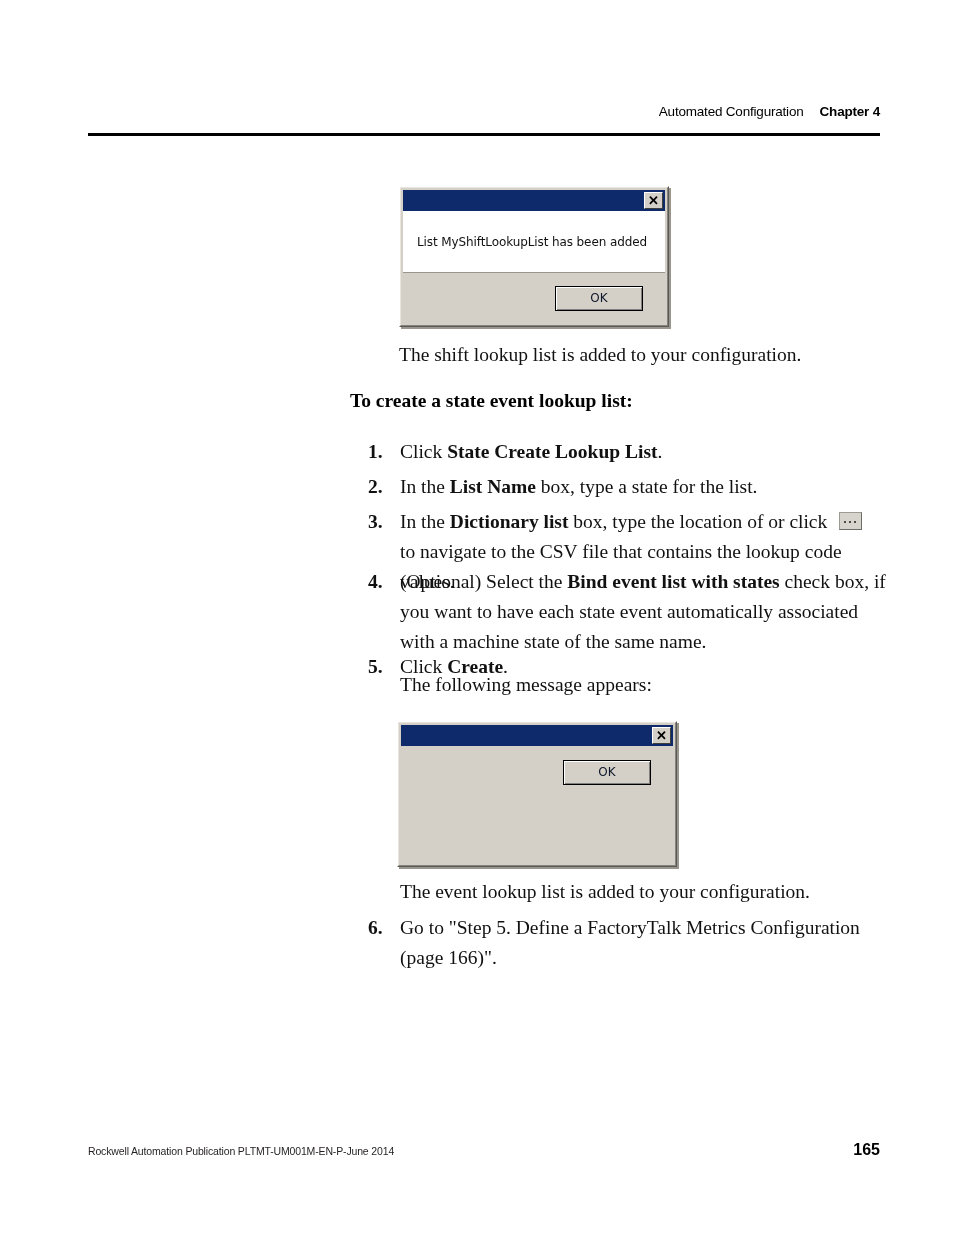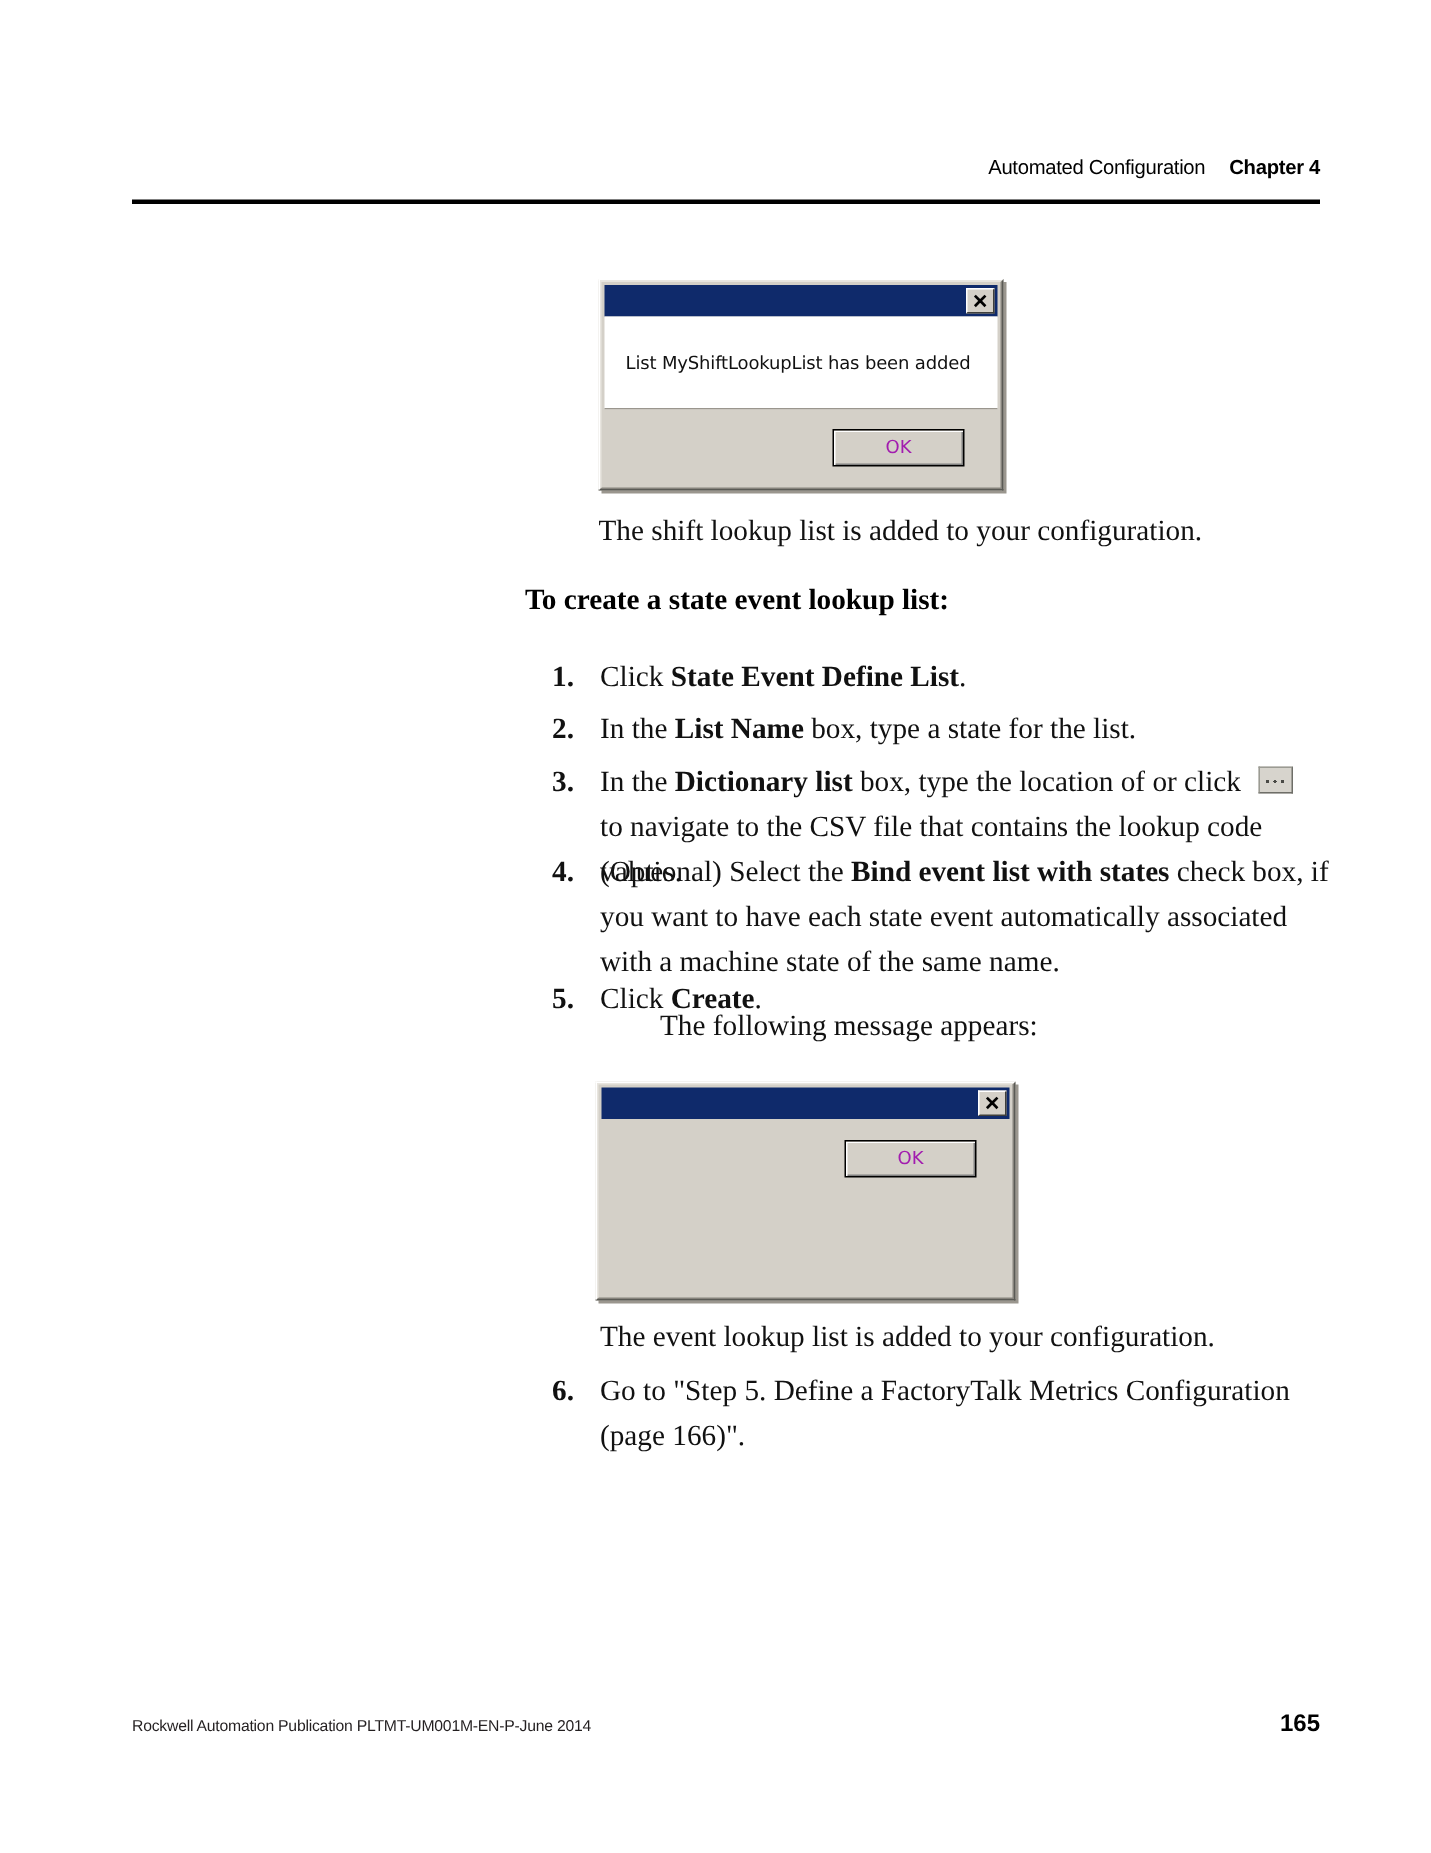--- a/index.html
+++ b/index.html
@@ -193,21 +193,21 @@
     min-width: 88px;
     height: 25px;
     background: #d4d0c8;
     border: 1px solid #000000;
     box-shadow: inset 1px 1px 0 0 #ffffff, inset -1px -1px 0 0 #808080;
     display: flex;
     align-items: center;
     justify-content: center;
     font-family: "DejaVu Sans", sans-serif;
     font-size: 12px;
-    color: #a21caf;
+    color: #0f172a;
     box-sizing: border-box;
   }
 
   
   .page-footer {
     position: absolute;
     left: 88px;
     top: 1141px;
     width: 792px;
     display: flex;
@@ -250,21 +250,21 @@
     </div>
   </div>
 </div>
 
 <div class="body-para" style="left:399px; top:340px; width:490px;">The shift lookup list is added to your configuration.</div>
 
 <div class="section-heading" style="top:386px;">To create a state event lookup list:</div>
 
 <div class="list-item" style="top:437px;">
   <span class="list-num">1.</span>
-  <span class="list-body"><span>Click </span><b>State Event Define List</b><span>.</span></span>
+  <span class="list-body"><span>Click </span><b>State Create Lookup List</b><span>.</span></span>
 </div>
 
 <div class="list-item" style="top:472px;">
   <span class="list-num">2.</span>
   <span class="list-body"><span>In the </span><b>List Name</b><span> box, type a state for the list.</span></span>
 </div>
 
 <div class="list-item" style="top:507px;">
   <span class="list-num">3.</span>
   <span class="list-body"><span>In the </span><b>Dictionary list</b><span> box, type the location of or click </span><span class="ellipsis-btn"></span><span> to navigate to the CSV file that contains the lookup code values.</span></span>
@@ -273,21 +273,21 @@
 <div class="list-item" style="top:567px;">
   <span class="list-num">4.</span>
   <span class="list-body"><span>(Optional) Select the </span><b>Bind event list with states</b><span> check box, if you want to have each state event automatically associated with a machine state of the same name.</span></span>
 </div>
 
 <div class="list-item" style="top:652px;">
   <span class="list-num">5.</span>
   <span class="list-body"><span>Click </span><b>Create</b><span>.</span></span>
 </div>
 
-<div class="body-para" style="left:400px; top:670px; width:480px;margin-left:40px;">The following message appears:</div>
+<div class="body-para" style="left:400px; top:670px; width:480px;">The following message appears:</div>
 
 <div class="win-dialog" style="left:397px; top:721px; width:280px; height:146px;">
   <div class="win-dialog-inner">
     <div class="win-titlebar">
       <div class="win-close-btn">
         <span>✕</span>
       </div>
     </div>
     <div class="win-btn-area" style="height:52px;">
       <div class="win-ok-btn">OK</div>

